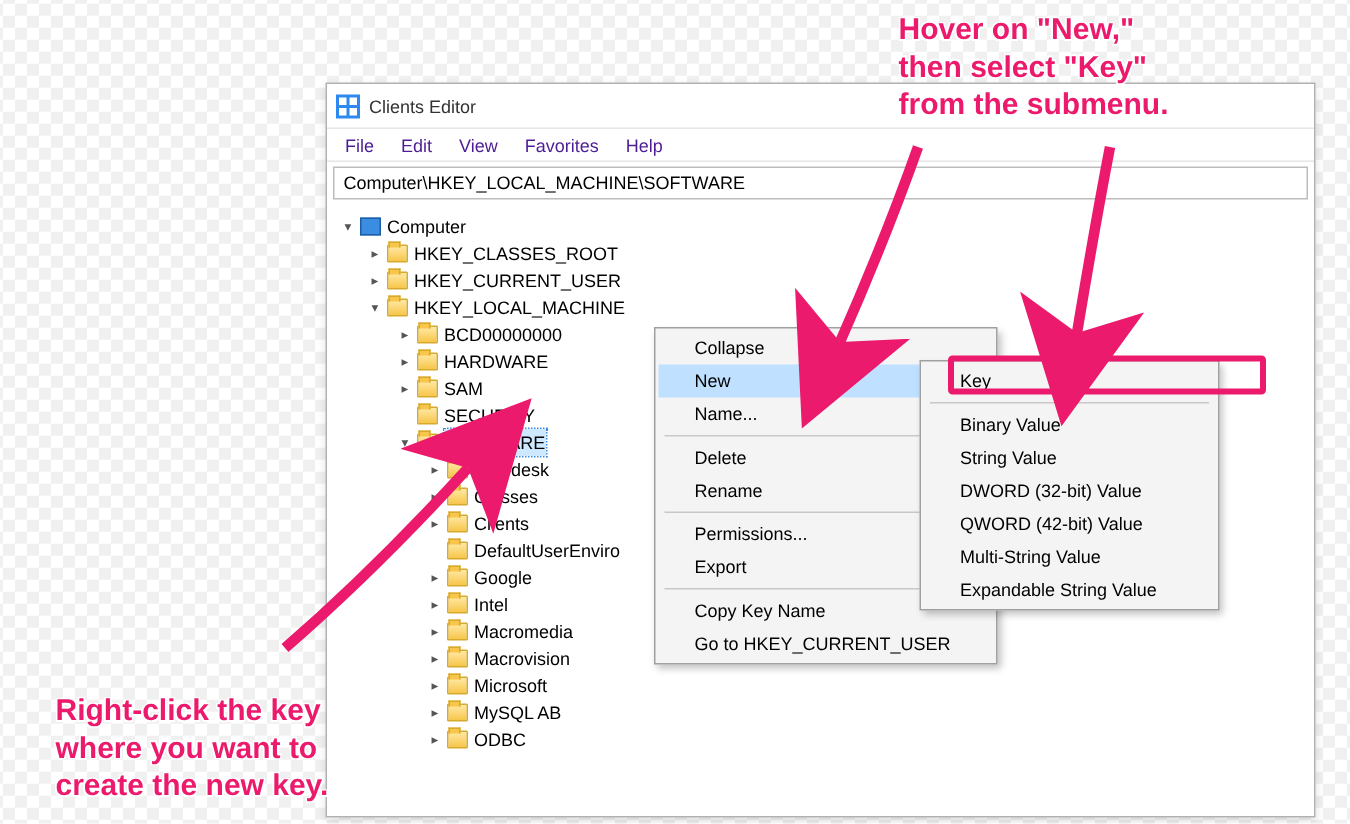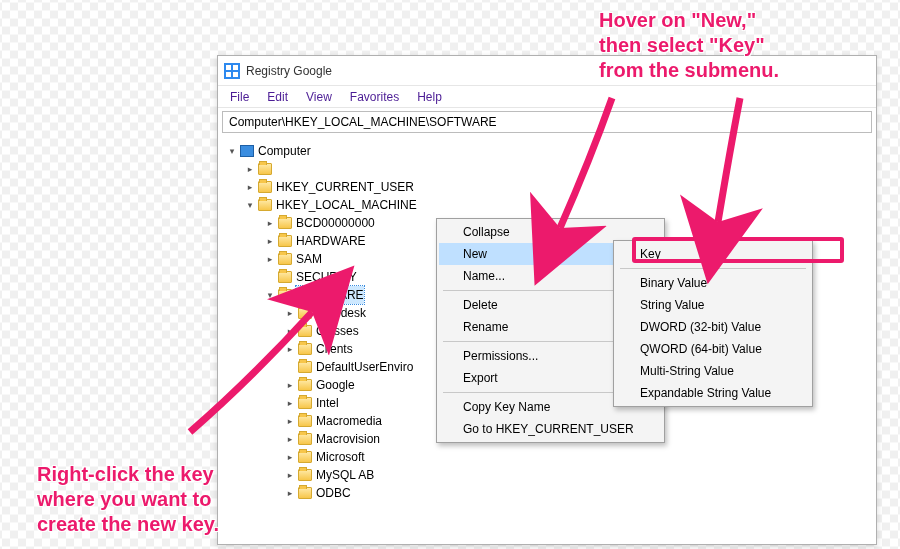--- a/index.html
+++ b/index.html
@@ -194,21 +194,21 @@
   }
 
 </style>
 </head>
 <body>
 
 <div class="window">
 
   <div class="titlebar">
     <span class="app-icon"></span>
-    <span class="title">Registry Google</span>
+    <span class="title">Clients Editor</span>
   </div>
 
   <div class="menubar">
     <span>File</span>
     <span>Edit</span>
     <span>View</span>
     <span>Favorites</span>
     <span>Help</span>
   </div>
 
@@ -219,20 +219,21 @@
   <div class="tree">
     <div class="tree-row indent0">
       <span class="chev">▾</span>
       <span class="pc-icon"></span>
       <span>Computer</span>
     </div>
 
     <div class="tree-row indent1">
       <span class="chev">▸</span>
       <span class="folder"></span>
+      <span>HKEY_CLASSES_ROOT</span>
     </div>
     <div class="tree-row indent1">
       <span class="chev">▸</span>
       <span class="folder"></span>
       <span>HKEY_CURRENT_USER</span>
     </div>
     <div class="tree-row indent1">
       <span class="chev">▾</span>
       <span class="folder"></span>
       <span>HKEY_LOCAL_MACHINE</span>
@@ -339,21 +340,21 @@
   <div class="mi">Copy Key Name</div>
   <div class="mi">Go to HKEY_CURRENT_USER</div>
 </div>
 
 <div class="context-menu submenu" style="left:613px; top:240px;">
   <div class="mi">Key</div>
   <div class="sep"></div>
   <div class="mi">Binary Value</div>
   <div class="mi">String Value</div>
   <div class="mi">DWORD (32-bit) Value</div>
-  <div class="mi">QWORD (64-bit) Value</div>
+  <div class="mi">QWORD (42-bit) Value</div>
   <div class="mi">Multi-String Value</div>
   <div class="mi">Expandable String Value</div>
 </div>
 
 <div class="anno-box" style="left:632px; top:237px; width:212px; height:26px;"></div>
 
 <div class="anno-text" style="left:599px; top:8px; white-space:pre;">Hover on "New,"
 then select "Key"
 from the submenu.</div>
 

